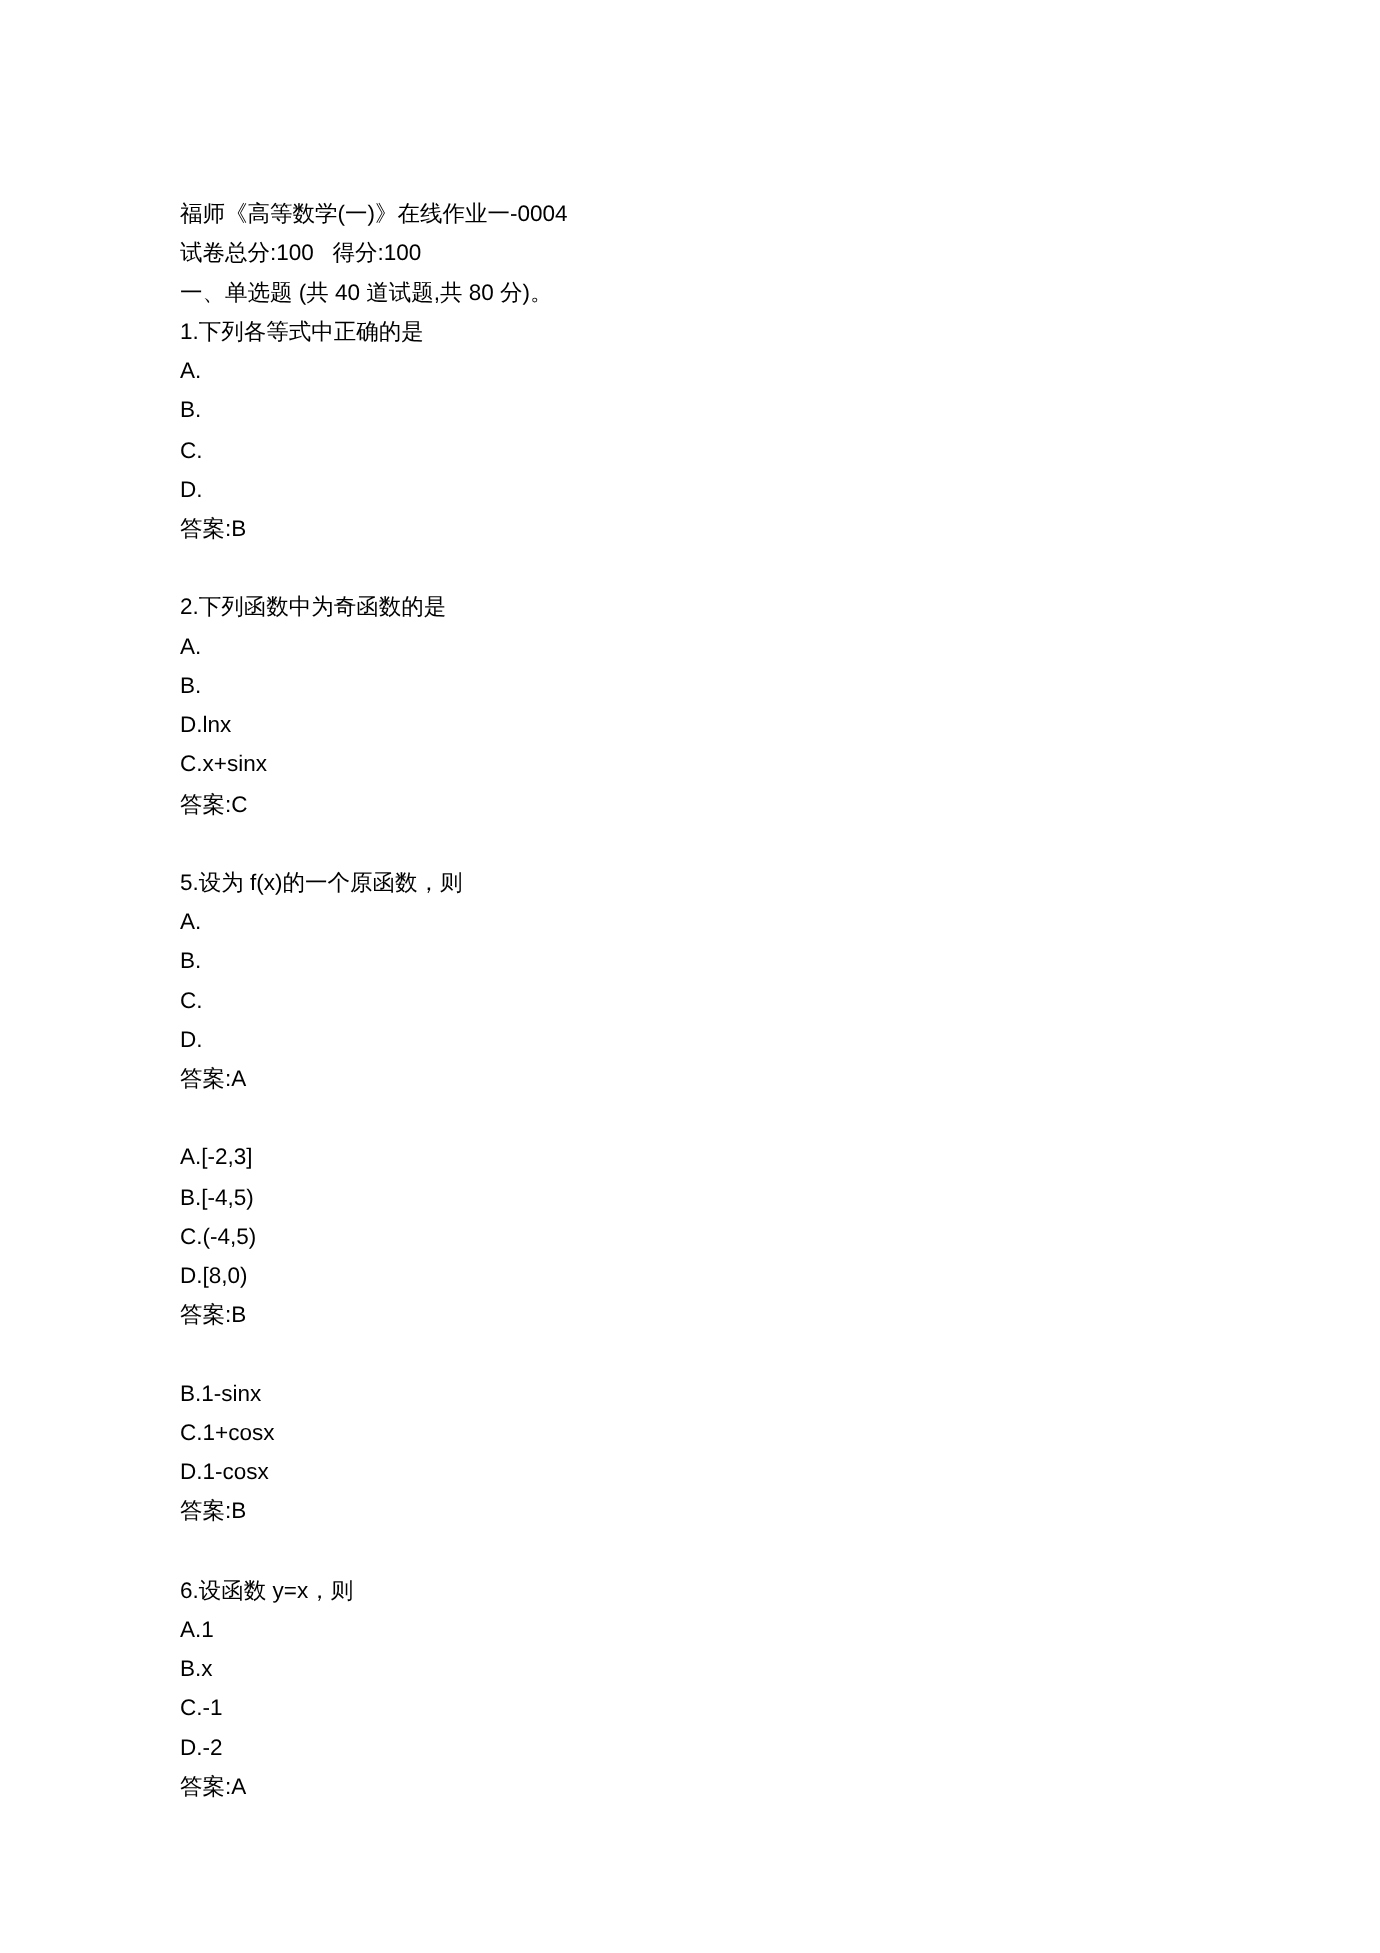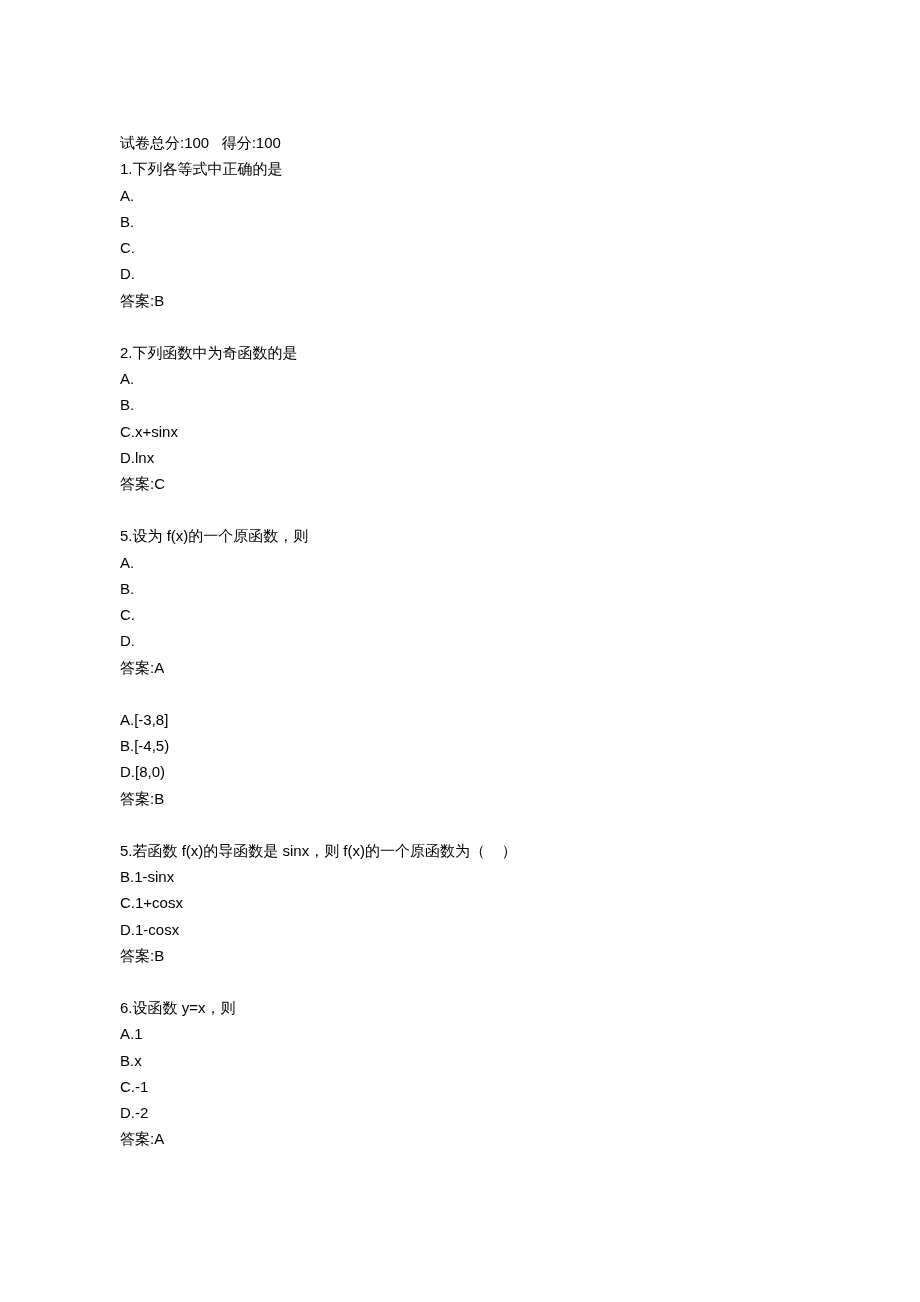--- a/index.html
+++ b/index.html
@@ -27,56 +27,58 @@
   .block:last-child {
     margin-bottom: 0;
   }
 </style>
 </head>
 <body>
 
 <div class="page">
 
   <div class="block">
+    <p class="line">福师《高等数学(一)》在线作业一-0004</p>
     <p class="line">试卷总分:100   得分:100</p>
+    <p class="line">一、单选题 (共 40 道试题,共 80 分)。</p>
     <p class="line">1.下列各等式中正确的是</p>
     <p class="line">A.</p>
     <p class="line">B.</p>
     <p class="line">C.</p>
     <p class="line">D.</p>
     <p class="line">答案:B</p>
   </div>
 
   <div class="block">
     <p class="line">2.下列函数中为奇函数的是</p>
     <p class="line">A.</p>
     <p class="line">B.</p>
+    <p class="line">D.lnx</p>
     <p class="line">C.x+sinx</p>
-    <p class="line">D.lnx</p>
     <p class="line">答案:C</p>
   </div>
 
   <div class="block">
     <p class="line">5.设为 f(x)的一个原函数，则</p>
     <p class="line">A.</p>
     <p class="line">B.</p>
     <p class="line">C.</p>
     <p class="line">D.</p>
     <p class="line">答案:A</p>
   </div>
 
   <div class="block">
-    <p class="line">A.[-3,8]</p>
+    <p class="line">A.[-2,3]</p>
     <p class="line">B.[-4,5)</p>
+    <p class="line">C.(-4,5)</p>
     <p class="line">D.[8,0)</p>
     <p class="line">答案:B</p>
   </div>
 
   <div class="block">
-    <p class="line">5.若函数 f(x)的导函数是 sinx，则 f(x)的一个原函数为（    ）</p>
     <p class="line">B.1-sinx</p>
     <p class="line">C.1+cosx</p>
     <p class="line">D.1-cosx</p>
     <p class="line">答案:B</p>
   </div>
 
   <div class="block">
     <p class="line">6.设函数 y=x，则</p>
     <p class="line">A.1</p>
     <p class="line">B.x</p>

